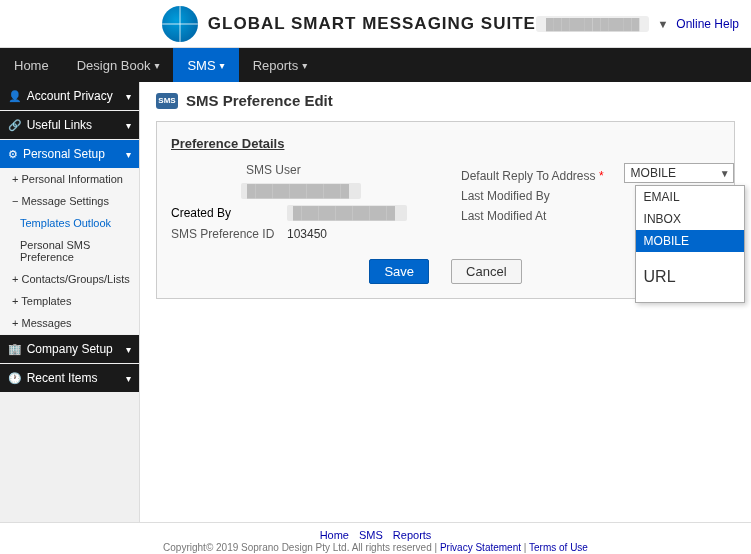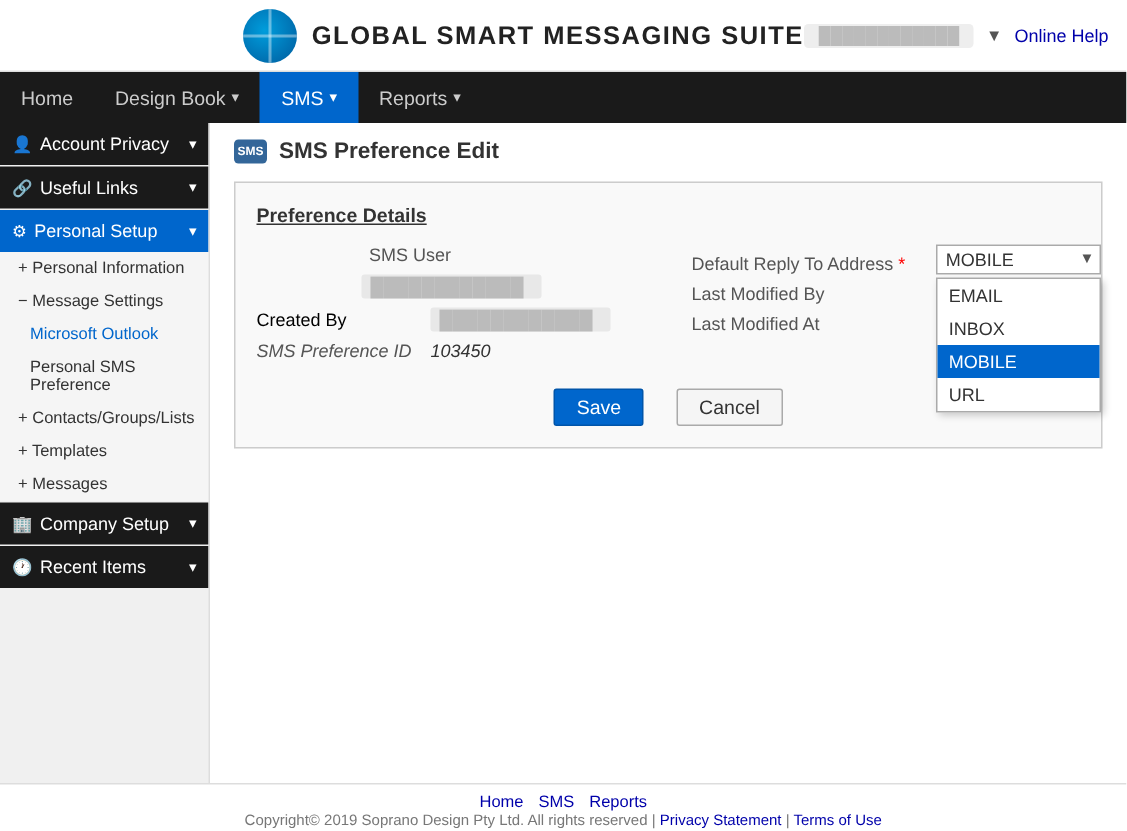--- a/index.html
+++ b/index.html
@@ -84,21 +84,21 @@
     </div>
 
     <div style="background:#f5f5f5;">
       <div style="padding:5px 8px 5px 12px;font-size:11px;color:#333;cursor:pointer;">
         <span>+ Personal Information</span>
       </div>
       <div style="padding:5px 8px 5px 12px;font-size:11px;color:#333;cursor:pointer;">
         <span>− Message Settings</span>
       </div>
       <div style="padding:5px 8px 5px 20px;font-size:11px;color:#0066cc;cursor:pointer;">
-        <span>Microsoft Outlook</span>
+        <span>Templates Outlook</span>
       </div>
       <div style="padding:5px 8px 5px 20px;font-size:11px;color:#333;cursor:pointer;">
         <span>Personal SMS Preference</span>
       </div>
       <div style="padding:5px 8px 5px 12px;font-size:11px;color:#333;cursor:pointer;">
         <span>+ Contacts/Groups/Lists</span>
       </div>
       <div style="padding:5px 8px 5px 12px;font-size:11px;color:#333;cursor:pointer;">
         <span>+ Templates</span>
       </div>
@@ -139,44 +139,44 @@
 
         <div style="display:flex;flex-direction:column;gap:6px;min-width:260px;">
           <div style="display:flex;align-items:center;gap:6px;flex-direction:column;">
             <span style="font-size:12px;color:#555;white-space:nowrap;min-width:110px;">SMS User</span>
             <span style="font-size:12px;color:#bbb;background:#e8e8e8;padding:1px 6px;border-radius:2px;min-width:120px;">████████████</span>
           </div>
           <div style="display:flex;align-items:center;gap:6px;">
             <span style="font-size:12px;color:#000000;white-space:nowrap;min-width:110px;">Created By</span>
             <span style="font-size:12px;color:#bbb;background:#e8e8e8;padding:1px 6px;border-radius:2px;min-width:120px;">████████████</span>
           </div>
-          <div style="display:flex;align-items:flex-start;gap:6px;font-style:italic;">
+          <div style="display:flex;align-items:flex-start;gap:6px;">
             <span style="font-size:12px;color:#555;white-space:nowrap;min-width:110px;">SMS Preference ID</span>
             <span style="font-size:12px;color:#333;">103450</span>
           </div>
         </div>
 
         <div style="display:flex;flex-direction:column;gap:6px;">
           <div style="display:flex;align-items:flex-end;gap:20px;position:relative;">
             <span style="font-size:12px;color:#555;white-space:nowrap;">
               <span>Default Reply To Address</span>
               <span style="color:red;"> *</span>
             </span>
 
             <div style="position:relative;display:inline-block;">
               <div style="border:1px solid #aaa;background:#fff;padding:2px 20px 2px 6px;font-size:12px;cursor:pointer;min-width:110px;color:#333;display:inline-block;">
                 <span>MOBILE</span>
               </div>
               <span style="position:absolute;right:4px;top:50%;transform:translateY(-50%);font-size:10px;pointer-events:none;color:#555;">▼</span>
               
-              <div style="position:absolute;top:22px;left:0;background:#fff;border:1px solid #aaa;min-width:110px;z-index:100;box-shadow:2px 2px 5px rgba(0,0,0,0.2);">
+              <div style="position:absolute;top:22px;left:11px;background:#fff;border:1px solid #aaa;min-width:110px;z-index:100;box-shadow:2px 2px 5px rgba(0,0,0,0.2);">
                 <div style="padding:4px 8px;font-size:12px;cursor:pointer;color:#333;">EMAIL</div>
                 <div style="padding:4px 8px;font-size:12px;cursor:pointer;color:#333;">INBOX</div>
                 <div style="padding:4px 8px;font-size:12px;cursor:pointer;background:#0066cc;color:#fff;">MOBILE</div>
-                <div style="padding:4px 8px;font-size:12px;cursor:pointer;color:#333;">URL</div>
+                <div style="padding:16px 8px;font-size:16px;cursor:pointer;color:#333;">URL</div>
               </div>
             </div>
           </div>
           <div style="display:flex;align-items:center;gap:6px;">
             <span style="font-size:12px;color:#555;white-space:nowrap;">Last Modified By</span>
           </div>
           <div style="display:flex;align-items:center;gap:6px;">
             <span style="font-size:12px;color:#555;white-space:nowrap;">Last Modified At</span>
           </div>
         </div>

